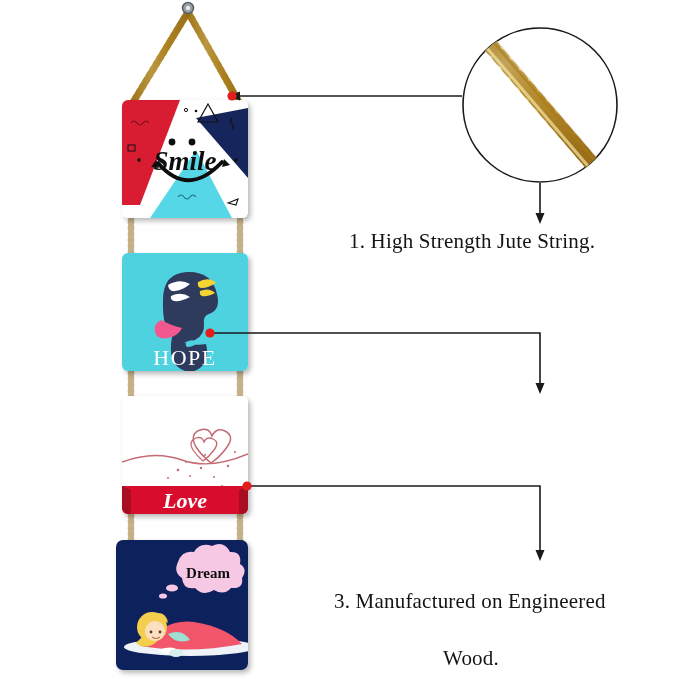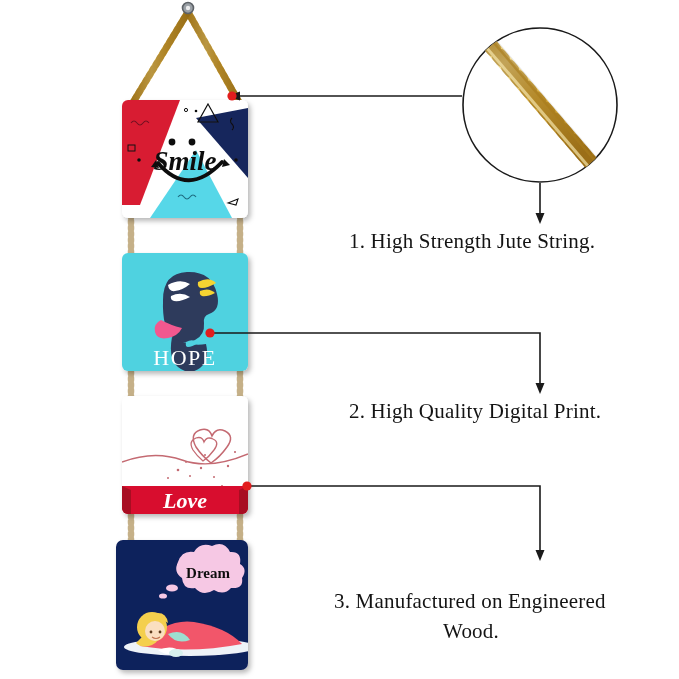--- a/index.html
+++ b/index.html
@@ -17,21 +17,21 @@
     font-family:"Liberation Serif", serif;
     color:#141414;
     font-size:21px;
     line-height:30px;
     letter-spacing:0.2px;
     white-space:pre-line;
   }
   #feat1{left:349px;top:226px;}
   #feat2{left:349px;top:396px;}
   #feat3{left:334px;top:556px;width:300px;}
-  #feat3 .l2{display:block;text-align:center;padding-right:26px;}
+  #feat3 .l2{display:block;text-align:center;padding-right:26px;margin-top:27px;}
 </style>
 </head>
 <body>
 
 <div id="stage">
 
   <svg class="layer" viewBox="0 0 679 679">
     <defs>
       <linearGradient id="jute" x1="0" y1="0" x2="1" y2="0">
         <stop offset="0" stop-color="#b98a22"></stop>
@@ -215,20 +215,19 @@
 
     <g>
       <circle cx="232" cy="96" r="4.6" fill="#e21d1d"></circle>
       <circle cx="210" cy="333" r="4.6" fill="#e21d1d"></circle>
       <circle cx="247" cy="486" r="4.6" fill="#e21d1d"></circle>
     </g>
   </svg>
 
   <div class="feature-text" id="feat1">1. High Strength Jute String.</div>
 
-  <div class="feature-text" id="feat2">2. High Quality Digital Print.</div>
 
   <div class="feature-text" id="feat3">
     <span>3. Manufactured on Engineered</span>
     <span class="l2">Wood.</span>
   </div>
 
 </div>
 
 </body></html>

